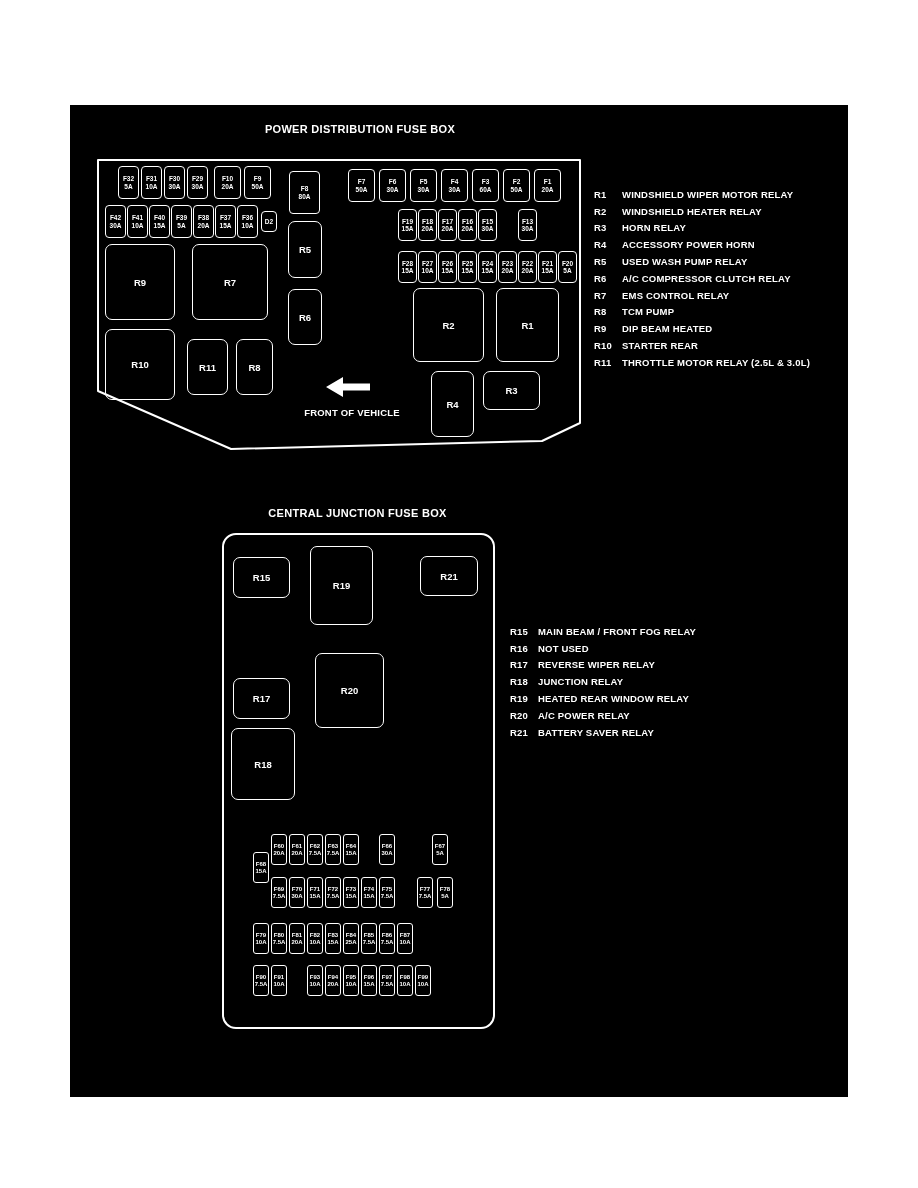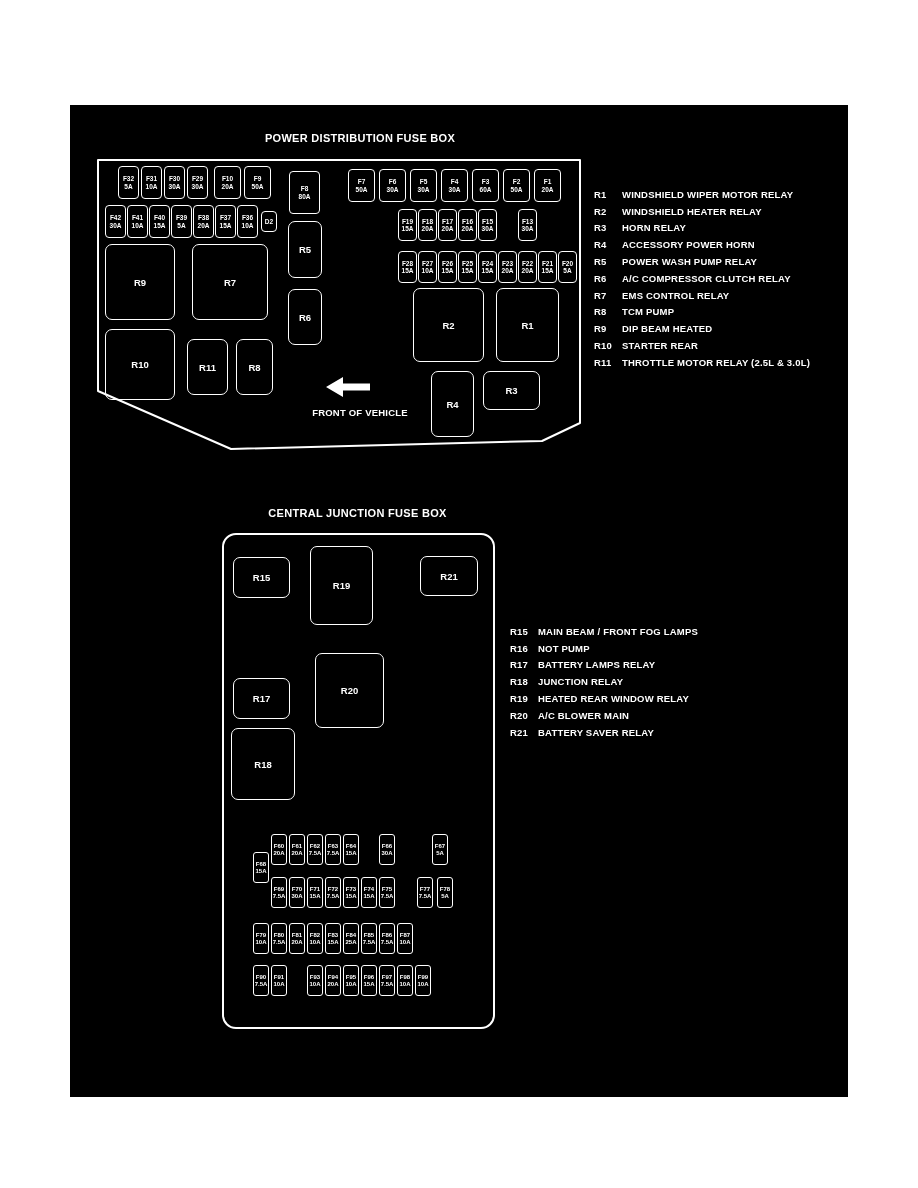--- a/index.html
+++ b/index.html
@@ -1,32 +1,32 @@
 <!DOCTYPE html>
 <html><head>
 <meta charset="utf-8">
 <style>
   html,body{margin:0;padding:0;background:#ffffff;}
   .page{position:relative;width:918px;height:1188px;background:#ffffff;font-family:"Liberation Sans",sans-serif;overflow:hidden;}
   .panel{position:absolute;left:70px;top:105px;width:778px;height:992px;background:#000000;}
   .box-title{position:absolute;color:#ffffff;font-weight:bold;font-size:11px;text-align:center;letter-spacing:.3px;}
-  .power-title{left:230px;top:132px;width:260px;}
+  .power-title{left:230px;top:123px;width:260px;}
   .junction-title{left:230px;top:507px;width:255px;}
   .power-outline{position:absolute;left:90px;top:150px;}
   .power-outline path{fill:none;stroke:#ffffff;stroke-width:2;stroke-linejoin:round;}
   .junction-outline{position:absolute;left:222px;top:533px;width:273px;height:496px;border:2px solid #ffffff;border-radius:14px;box-sizing:border-box;}
   .fuse{position:absolute;box-sizing:border-box;border:1.5px solid #ffffff;border-radius:4px;color:#ffffff;
         display:flex;flex-direction:column;align-items:center;justify-content:center;
         font-weight:bold;font-size:6.5px;line-height:1.15;text-align:center;}
   #junction-fuses .fuse{font-size:6px;border-radius:3px;}
   .relay{position:absolute;box-sizing:border-box;border:1.5px solid #ffffff;border-radius:7px;color:#ffffff;
          display:flex;align-items:center;justify-content:center;font-weight:bold;font-size:9.5px;}
   .front-arrow{position:absolute;left:326px;top:377px;}
   .front-arrow polygon{fill:#ffffff;}
-  .front-label{position:absolute;left:304px;top:407px;width:112px;color:#ffffff;font-weight:bold;font-size:9.5px;text-align:center;letter-spacing:.2px;}
+  .front-label{position:absolute;left:296px;top:407px;width:112px;color:#ffffff;font-weight:bold;font-size:9.5px;text-align:center;letter-spacing:.2px;}
   .legend{position:absolute;color:#ffffff;}
   #power-legend{left:594px;top:186px;}
   #junction-legend{left:510px;top:623px;}
   .legend-row{display:flex;align-items:center;height:16.8px;font-size:9.5px;font-weight:bold;letter-spacing:.2px;white-space:nowrap;}
   .legend-row .lid{width:28px;flex:none;}
 </style>
 </head>
 <body>
 
 <div class="page">
@@ -236,21 +236,21 @@
       <div class="legend-row">
         <span class="lid">R3</span>
         <span>HORN RELAY</span>
       </div>
       <div class="legend-row">
         <span class="lid">R4</span>
         <span>ACCESSORY POWER HORN</span>
       </div>
       <div class="legend-row">
         <span class="lid">R5</span>
-        <span>POWER WASH PUMP RELAY</span>
+        <span>USED WASH PUMP RELAY</span>
       </div>
       <div class="legend-row">
         <span class="lid">R6</span>
         <span>A/C COMPRESSOR CLUTCH RELAY</span>
       </div>
       <div class="legend-row">
         <span class="lid">R7</span>
         <span>EMS CONTROL RELAY</span>
       </div>
       <div class="legend-row">
@@ -431,40 +431,40 @@
       <div class="relay" style="left: 315px; top: 653px; width: 69px; height: 75px;">
         <div>R20</div>
       </div>
       <div class="relay" style="left: 231px; top: 728px; width: 64px; height: 72px;">
         <div>R18</div>
       </div>
     </div>
   <div id="junction-legend" class="legend">
       <div class="legend-row">
         <span class="lid">R15</span>
-        <span>MAIN BEAM / FRONT FOG LAMPS</span>
+        <span>MAIN BEAM / FRONT FOG RELAY</span>
       </div>
       <div class="legend-row">
         <span class="lid">R16</span>
-        <span>NOT PUMP</span>
+        <span>NOT USED</span>
       </div>
       <div class="legend-row">
         <span class="lid">R17</span>
-        <span>BATTERY LAMPS RELAY</span>
+        <span>REVERSE WIPER RELAY</span>
       </div>
       <div class="legend-row">
         <span class="lid">R18</span>
         <span>JUNCTION RELAY</span>
       </div>
       <div class="legend-row">
         <span class="lid">R19</span>
         <span>HEATED REAR WINDOW RELAY</span>
       </div>
       <div class="legend-row">
         <span class="lid">R20</span>
-        <span>A/C BLOWER MAIN</span>
+        <span>A/C POWER RELAY</span>
       </div>
       <div class="legend-row">
         <span class="lid">R21</span>
         <span>BATTERY SAVER RELAY</span>
       </div>
     </div>
 </div>
 
 </body></html>

